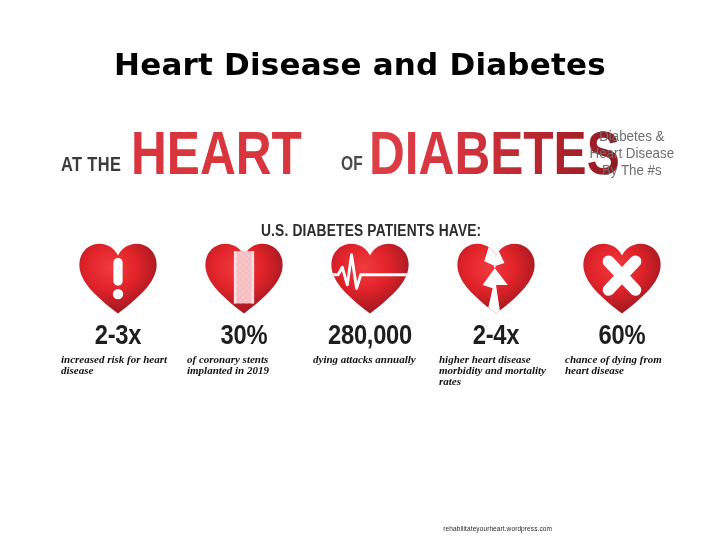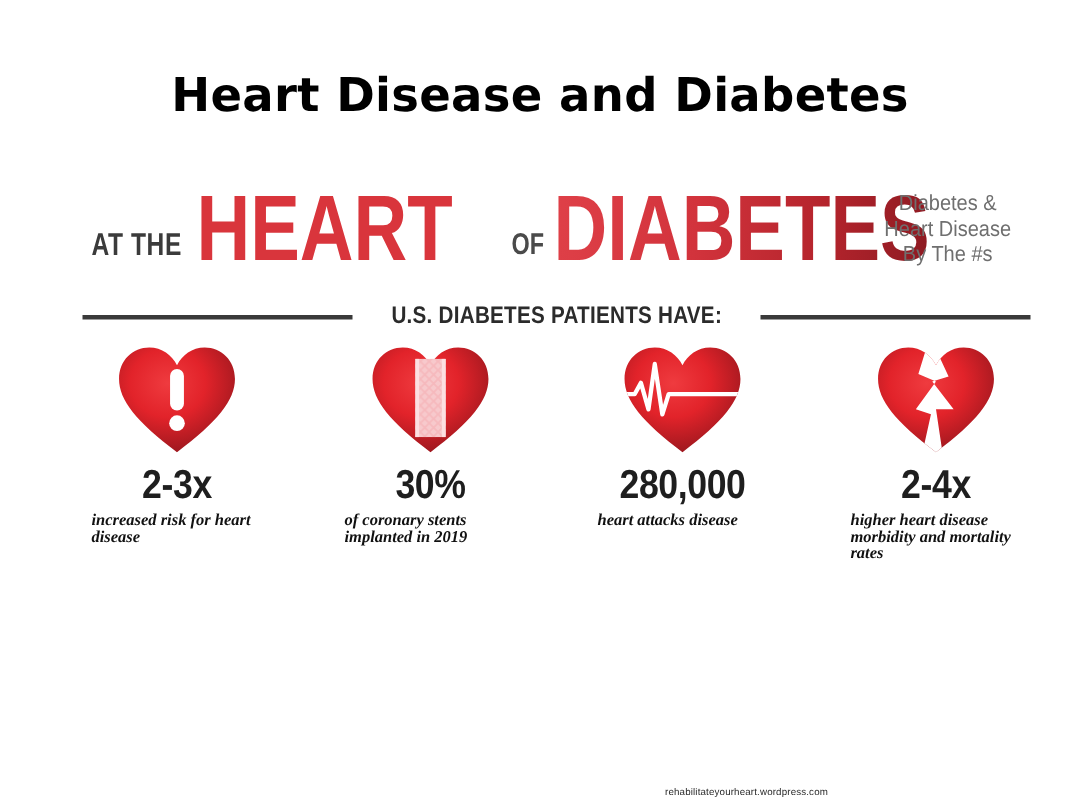--- a/index.html
+++ b/index.html
@@ -59,35 +59,35 @@
   .tagline{
     position:absolute;right:0px;top:2px;width:120px;
     text-align:center;
     font-family:"Liberation Sans Narrow","Liberation Sans",sans-serif;
     font-size:14.5px;font-weight:400;color:#6f6f6f;line-height:17px;
     transform:scaleX(.92);transform-origin:right center;
   }
 
   
   .ig-sub{
-    position:relative;height:26px;margin-top:2px;
-    display:flex;align-items:center;gap:8px;
+    position:relative;height:26px;margin-top:18px;
+    display:flex;align-items:center;gap:8px;flex-direction:column;
   }
   .rule{flex:1 1 auto;height:3px;background:#3a3a3a;}
   .sub-text{
     flex:0 0 auto;
     font-family:"Liberation Sans Narrow","Liberation Sans",sans-serif;
     font-size:16px;font-weight:700;color:#2b2b2b;letter-spacing:.2px;
     transform:scaleX(.86);
   }
 
   
   .stats{
-    position:absolute;left:0;top:102px;width:632px;
-    display:flex;justify-content:space-between;
+    position:absolute;left:0;top:114px;width:632px;
+    display:flex;justify-content:flex-start;
   }
   .stat{width:126px;position:relative;}
   .heart-wrap{height:78px;display:flex;align-items:center;justify-content:center;}
   .num{
     margin-top:2px;text-align:center;
     font-family:"Liberation Sans Narrow","Liberation Sans",sans-serif;
     font-size:27px;font-weight:700;color:#1e1e1e;letter-spacing:-.3px;
     transform:scaleX(.88);
   }
   .cap{
@@ -188,21 +188,21 @@
                 <path d="M50 86 C18 62 4 45 4 28 C4 13 15 3 28 3 C38 3 46 9 50 17 C54 9 62 3 72 3 C85 3 96 13 96 28 C96 45 82 62 50 86 Z"></path>
               </clipPath>
             </defs>
             <path fill="url(#hg3)" d="M50 86 C18 62 4 45 4 28 C4 13 15 3 28 3 C38 3 46 9 50 17 C54 9 62 3 72 3 C85 3 96 13 96 28 C96 45 82 62 50 86 Z"></path>
             <g clip-path="url(#clip3)">
               <path d="M0 40 L12 40 L17 31 L23 52 L28 16 L34 56 L39 40 L100 40" fill="none" stroke="#ffffff" stroke-width="3.4" stroke-linejoin="round" stroke-linecap="round"></path>
             </g>
           </svg>
         </div>
         <div class="num">280,000</div>
-        <div class="cap">heart attacks disease</div>
+        <div class="cap">dying attacks annually</div>
       </div>
 
       <div class="stat">
         <div class="heart-wrap">
           <svg width="84" height="76" viewBox="0 0 100 90" aria-hidden="true">
             <defs>
               <radialGradient id="hg4" cx="42%" cy="34%" r="72%">
                 <stop offset="0%" stop-color="#ef3b3f"></stop>
                 <stop offset="45%" stop-color="#e2232a"></stop>
                 <stop offset="100%" stop-color="#94161d"></stop>
@@ -214,19 +214,39 @@
             <path fill="url(#hg4)" d="M50 86 C18 62 4 45 4 28 C4 13 15 3 28 3 C38 3 46 9 50 17 C54 9 62 3 72 3 C85 3 96 13 96 28 C96 45 82 62 50 86 Z"></path>
             <g clip-path="url(#clip4)">
               <path d="M47 -2 L60 26 L47 30 L64 52 L50 52 L56 92 L38 92 L46 56 L34 52 L50 30 L36 24 L44 -2 Z" fill="#ffffff"></path>
             </g>
           </svg>
         </div>
         <div class="num">2-4x</div>
         <div class="cap">higher heart disease morbidity and mortality rates</div>
       </div>
 
+      <div class="stat">
+        <div class="heart-wrap">
+          <svg width="84" height="76" viewBox="0 0 100 90" aria-hidden="true">
+            <defs>
+              <radialGradient id="hg5" cx="42%" cy="34%" r="72%">
+                <stop offset="0%" stop-color="#ef3b3f"></stop>
+                <stop offset="45%" stop-color="#e2232a"></stop>
+                <stop offset="100%" stop-color="#94161d"></stop>
+              </radialGradient>
+            </defs>
+            <path fill="url(#hg5)" d="M50 86 C18 62 4 45 4 28 C4 13 15 3 28 3 C38 3 46 9 50 17 C54 9 62 3 72 3 C85 3 96 13 96 28 C96 45 82 62 50 86 Z"></path>
+            <g stroke="#ffffff" stroke-width="14" stroke-linecap="round">
+              <line x1="34" y1="24" x2="66" y2="58"></line>
+              <line x1="66" y1="24" x2="34" y2="58"></line>
+            </g>
+          </svg>
+        </div>
+        <div class="num">60%</div>
+        <div class="cap">chance of dying from heart disease</div>
+      </div>
 
     </div>
   </div>
 
   <div class="footer-url">rehabilitateyourheart.wordpress.com</div>
 
 </div>
 
 </body></html>

